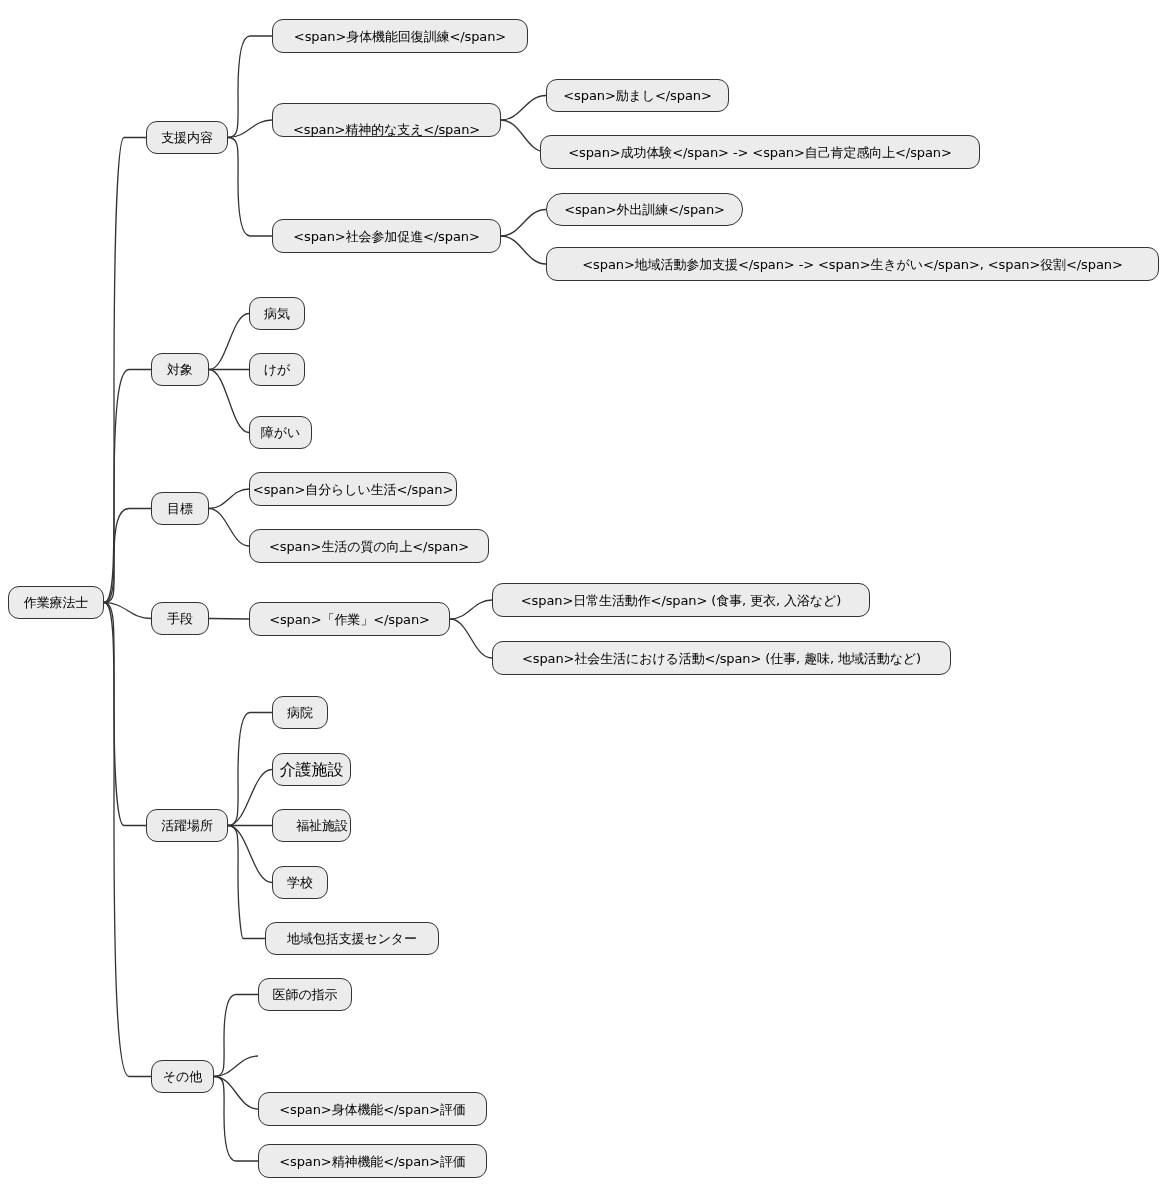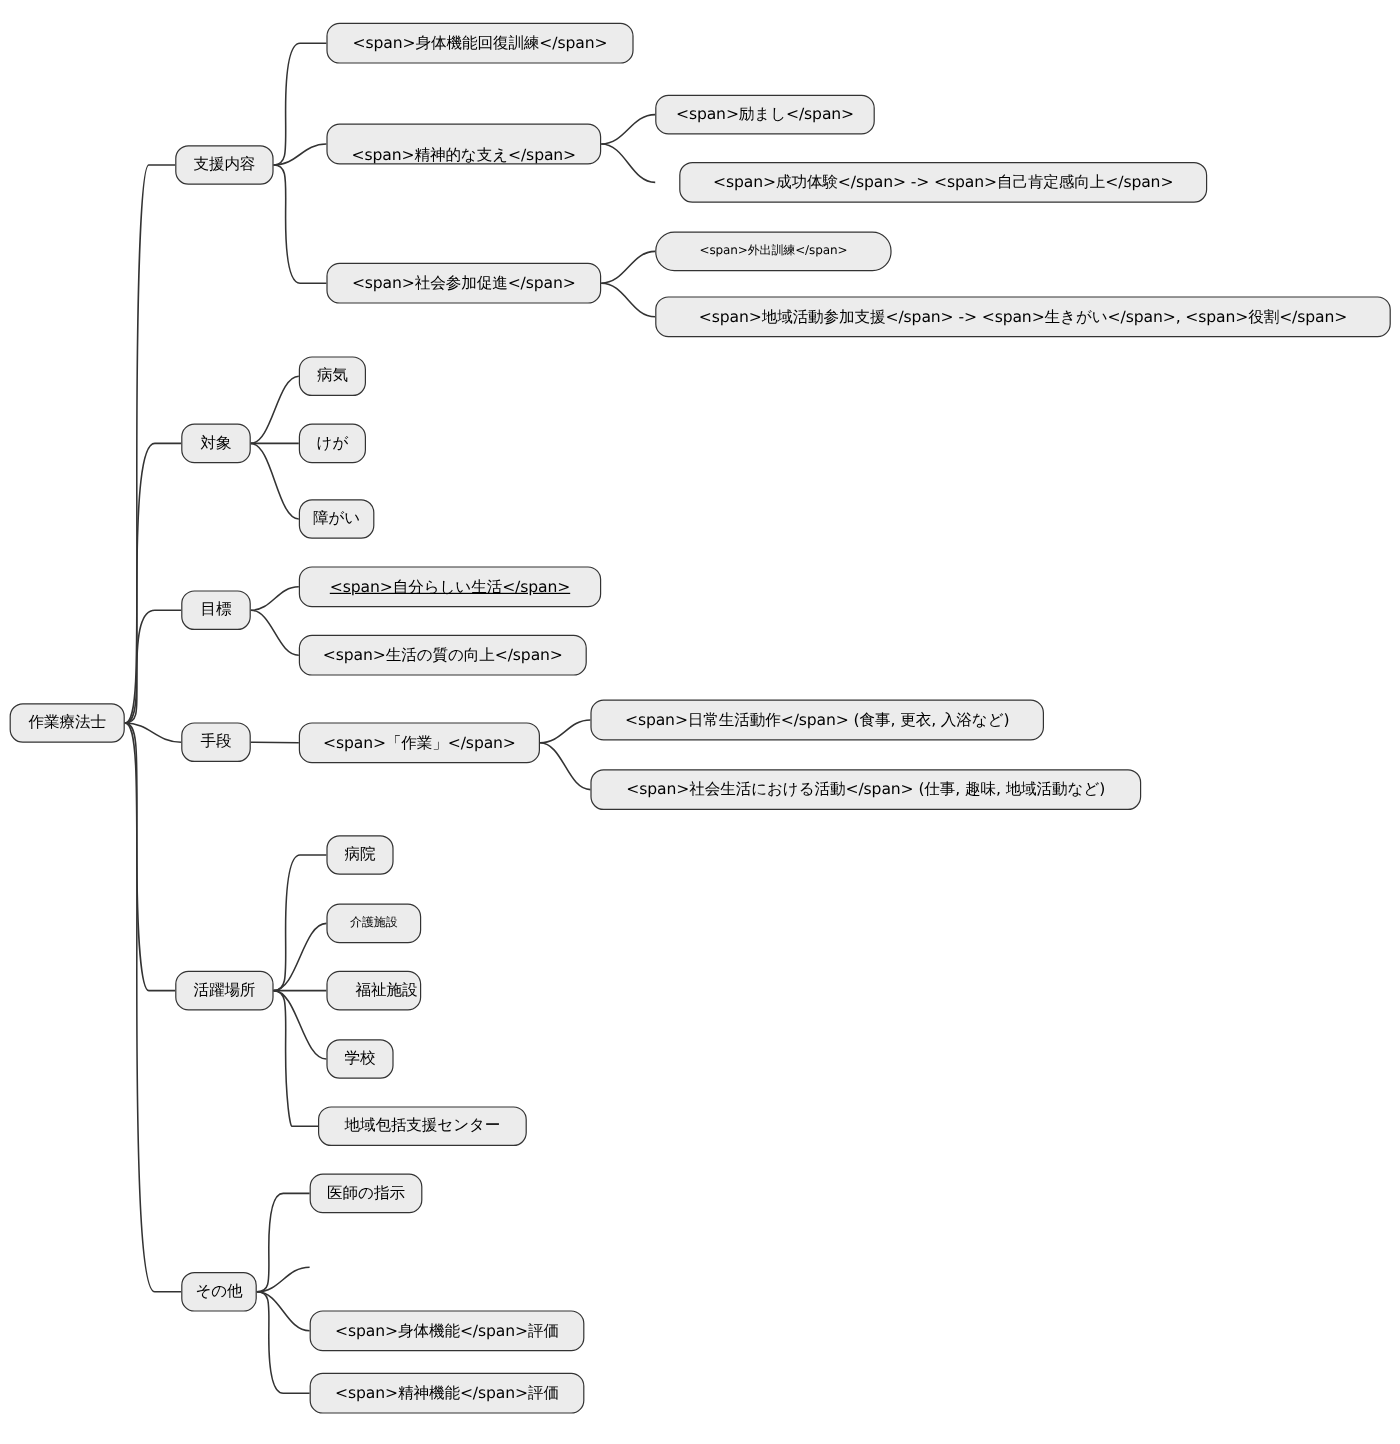--- a/index.html
+++ b/index.html
@@ -101,48 +101,48 @@
       </div>
       <div class="node" style="left: 272px; top: 19px; width: 256px; height: 34px; font-size: 13px;">
         <span class="node-label">&lt;span&gt;身体機能回復訓練&lt;/span&gt;</span>
       </div>
       <div class="node" style="left: 272px; top: 103px; width: 229px; height: 34px; font-size: 13px; align-items: flex-end;">
         <span class="node-label">&lt;span&gt;精神的な支え&lt;/span&gt;</span>
       </div>
       <div class="node" style="left: 546px; top: 79px; width: 183px; height: 33px; font-size: 13px;">
         <span class="node-label">&lt;span&gt;励まし&lt;/span&gt;</span>
       </div>
-      <div class="node" style="left: 566px; top: 135px; width: 440px; height: 34px; font-size: 13px;">
+      <div class="node" style="left: 540px; top: 135px; width: 440px; height: 34px; font-size: 13px;">
         <span class="node-label">&lt;span&gt;成功体験&lt;/span&gt; -&gt; &lt;span&gt;自己肯定感向上&lt;/span&gt;</span>
       </div>
       <div class="node" style="left: 272px; top: 219px; width: 229px; height: 34px; font-size: 13px;">
         <span class="node-label">&lt;span&gt;社会参加促進&lt;/span&gt;</span>
       </div>
-      <div class="node" style="left: 546px; top: 193px; width: 197px; height: 33px; font-size: 10px; border-radius: 16px;">
+      <div class="node" style="left: 546px; top: 193px; width: 197px; height: 33px; font-size: 13px; border-radius: 16px;">
         <span class="node-label">&lt;span&gt;外出訓練&lt;/span&gt;</span>
       </div>
       <div class="node" style="left: 546px; top: 247px; width: 613px; height: 34px; font-size: 13px;">
         <span class="node-label">&lt;span&gt;地域活動参加支援&lt;/span&gt; -&gt; &lt;span&gt;生きがい&lt;/span&gt;, &lt;span&gt;役割&lt;/span&gt;</span>
       </div>
       <div class="node" style="left: 151px; top: 353px; width: 58px; height: 33px; font-size: 13px;">
         <span class="node-label">対象</span>
       </div>
       <div class="node" style="left: 249px; top: 297px; width: 56px; height: 33px; font-size: 13px;">
         <span class="node-label">病気</span>
       </div>
       <div class="node" style="left: 249px; top: 353px; width: 56px; height: 33px; font-size: 13px;">
         <span class="node-label">けが</span>
       </div>
       <div class="node" style="left: 249px; top: 416px; width: 63px; height: 33px; font-size: 13px;">
         <span class="node-label">障がい</span>
       </div>
       <div class="node" style="left: 151px; top: 492px; width: 58px; height: 33px; font-size: 13px; text-align: right;">
         <span class="node-label">目標</span>
       </div>
-      <div class="node" style="left: 249px; top: 472px; width: 252px; height: 34px; font-size: 13px; text-decoration: underline;">
+      <div class="node" style="left: 249px; top: 472px; width: 208px; height: 34px; font-size: 13px;">
         <span class="node-label">&lt;span&gt;自分らしい生活&lt;/span&gt;</span>
       </div>
       <div class="node" style="left: 249px; top: 529px; width: 240px; height: 34px; font-size: 13px;">
         <span class="node-label">&lt;span&gt;生活の質の向上&lt;/span&gt;</span>
       </div>
       <div class="node" style="left: 151px; top: 602px; width: 58px; height: 33px; font-size: 13px;">
         <span class="node-label">手段</span>
       </div>
       <div class="node" style="left: 249px; top: 602px; width: 201px; height: 34px; font-size: 13px;">
         <span class="node-label">&lt;span&gt;「作業」&lt;/span&gt;</span>
@@ -152,21 +152,21 @@
       </div>
       <div class="node" style="left: 492px; top: 641px; width: 459px; height: 34px; font-size: 13px;">
         <span class="node-label">&lt;span&gt;社会生活における活動&lt;/span&gt; (仕事, 趣味, 地域活動など)</span>
       </div>
       <div class="node" style="left: 146px; top: 809px; width: 82px; height: 33px; font-size: 13px;">
         <span class="node-label">活躍場所</span>
       </div>
       <div class="node" style="left: 272px; top: 696px; width: 56px; height: 33px; font-size: 13px;">
         <span class="node-label">病院</span>
       </div>
-      <div class="node" style="left: 272px; top: 753px; width: 79px; height: 33px; font-size: 10px;">
+      <div class="node" style="left: 272px; top: 753px; width: 79px; height: 33px; font-size: 16px;">
         <span class="node-label">介護施設</span>
       </div>
       <div class="node" style="left: 272px; top: 809px; width: 79px; height: 33px; font-size: 13px; padding-left: 32px;">
         <span class="node-label">福祉施設</span>
       </div>
       <div class="node" style="left: 272px; top: 866px; width: 56px; height: 33px; font-size: 13px;">
         <span class="node-label">学校</span>
       </div>
       <div class="node" style="left: 265px; top: 922px; width: 174px; height: 33px; font-size: 13px;">
         <span class="node-label">地域包括支援センター</span>

